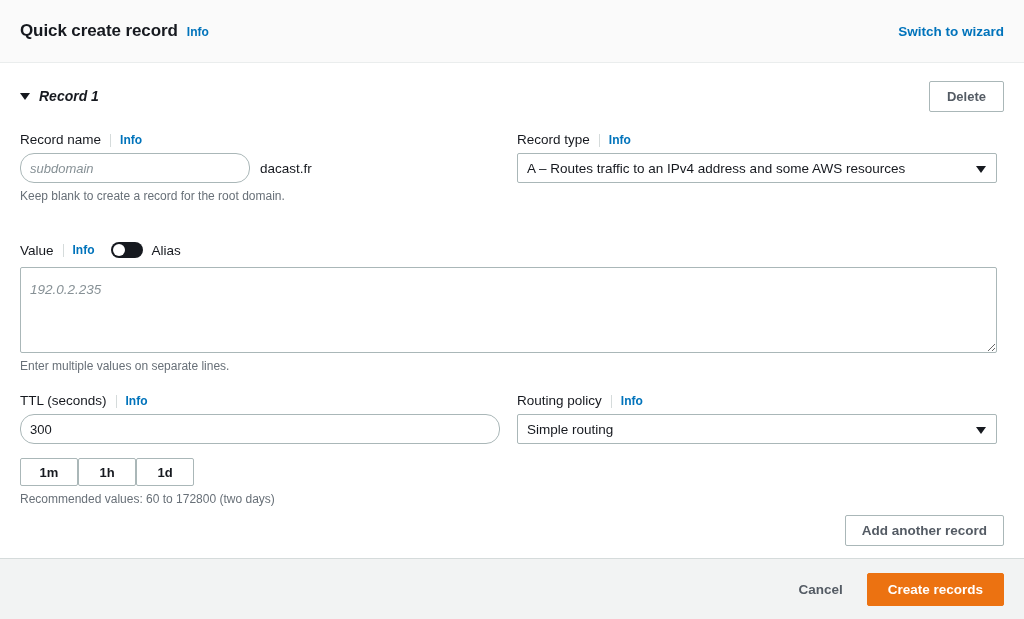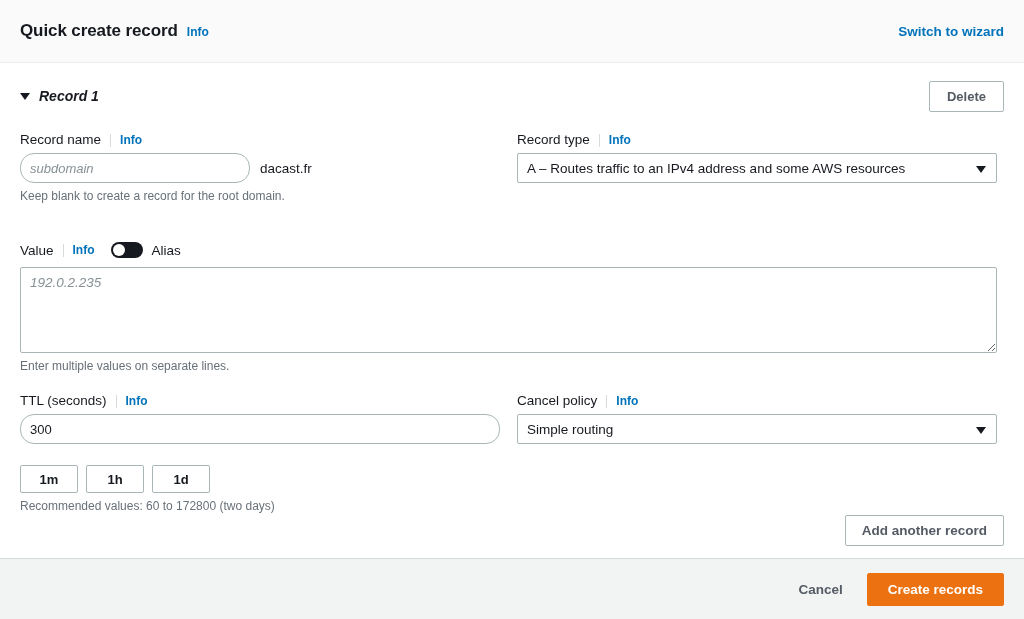--- a/index.html
+++ b/index.html
@@ -207,35 +207,34 @@
     color: #16191f;
   }
 
   .textarea-wrap { position: relative; width: 100%; }
   textarea.value-area {
     width: 100%;
     height: 86px;
     border: 1px solid #aab7b8;
     border-radius: 2px;
     background: #ffffff;
-    padding: 7px 9px;
+    padding: 14px 9px;
     font-family: "Liberation Sans", sans-serif;
     font-size: 13.5px;
     color: #16191f;
     resize: vertical;
     outline: none;
     display: block;
   }
   textarea.value-area::placeholder { color: #879196; font-style: italic; }
 
   
   .ttl-buttons {
     display: flex;
-    gap: 8px;
-    margin-top: 21px;
+    margin-top: 14px;
   }
   .ttl-btn {
     width: 58px;
     height: 28px;
     border: 1px solid #aab7b8;
     border-radius: 2px;
     background: #ffffff;
     font-family: "Liberation Sans", sans-serif;
     font-size: 13px;
     font-weight: bold;
@@ -377,21 +376,21 @@
         <div class="ttl-buttons">
           <button class="ttl-btn">1m</button>
           <button class="ttl-btn">1h</button>
           <button class="ttl-btn">1d</button>
         </div>
         <div class="hint">Recommended values: 60 to 172800 (two days)</div>
       </div>
 
       <div class="col">
         <div class="field-label-row">
-          <span class="field-label">Cancel policy</span>
+          <span class="field-label">Routing policy</span>
           <span class="lbl-sep"></span>
           <span class="info-link">Info</span>
         </div>
         <div class="select-wrap">
           <div class="select">Simple routing</div>
           <span class="select-arrow"></span>
         </div>
       </div>
 
     </div>

